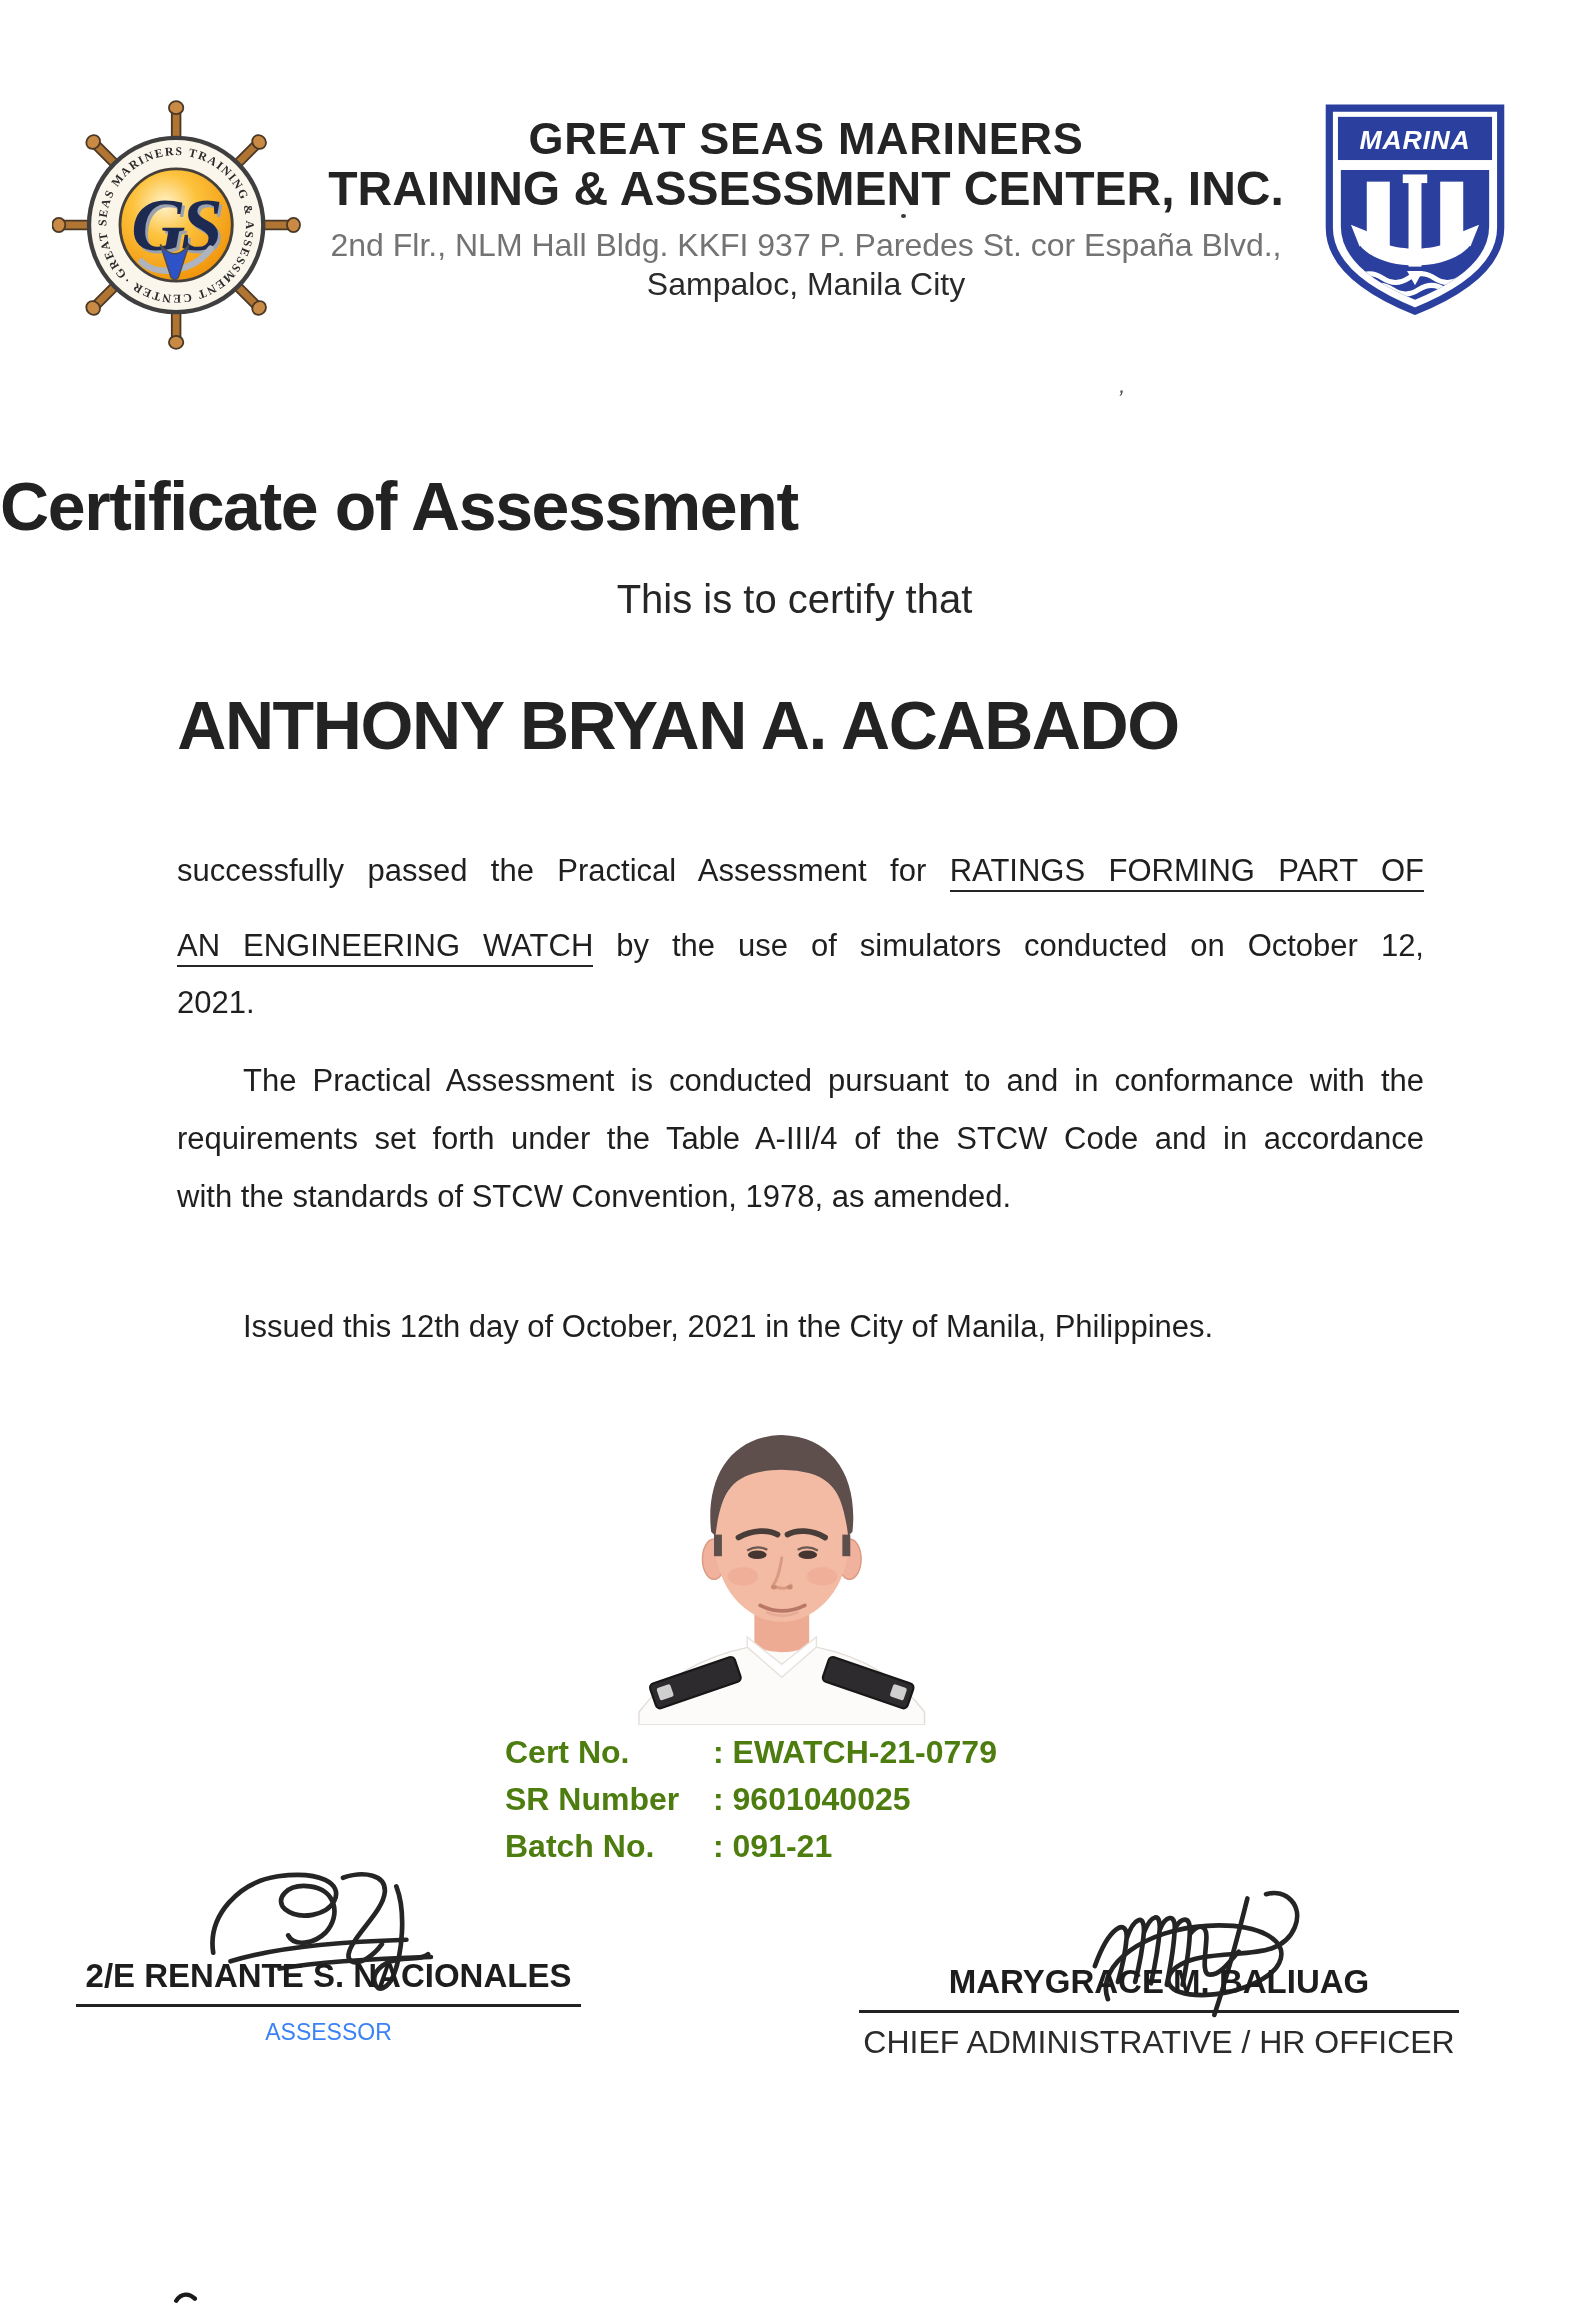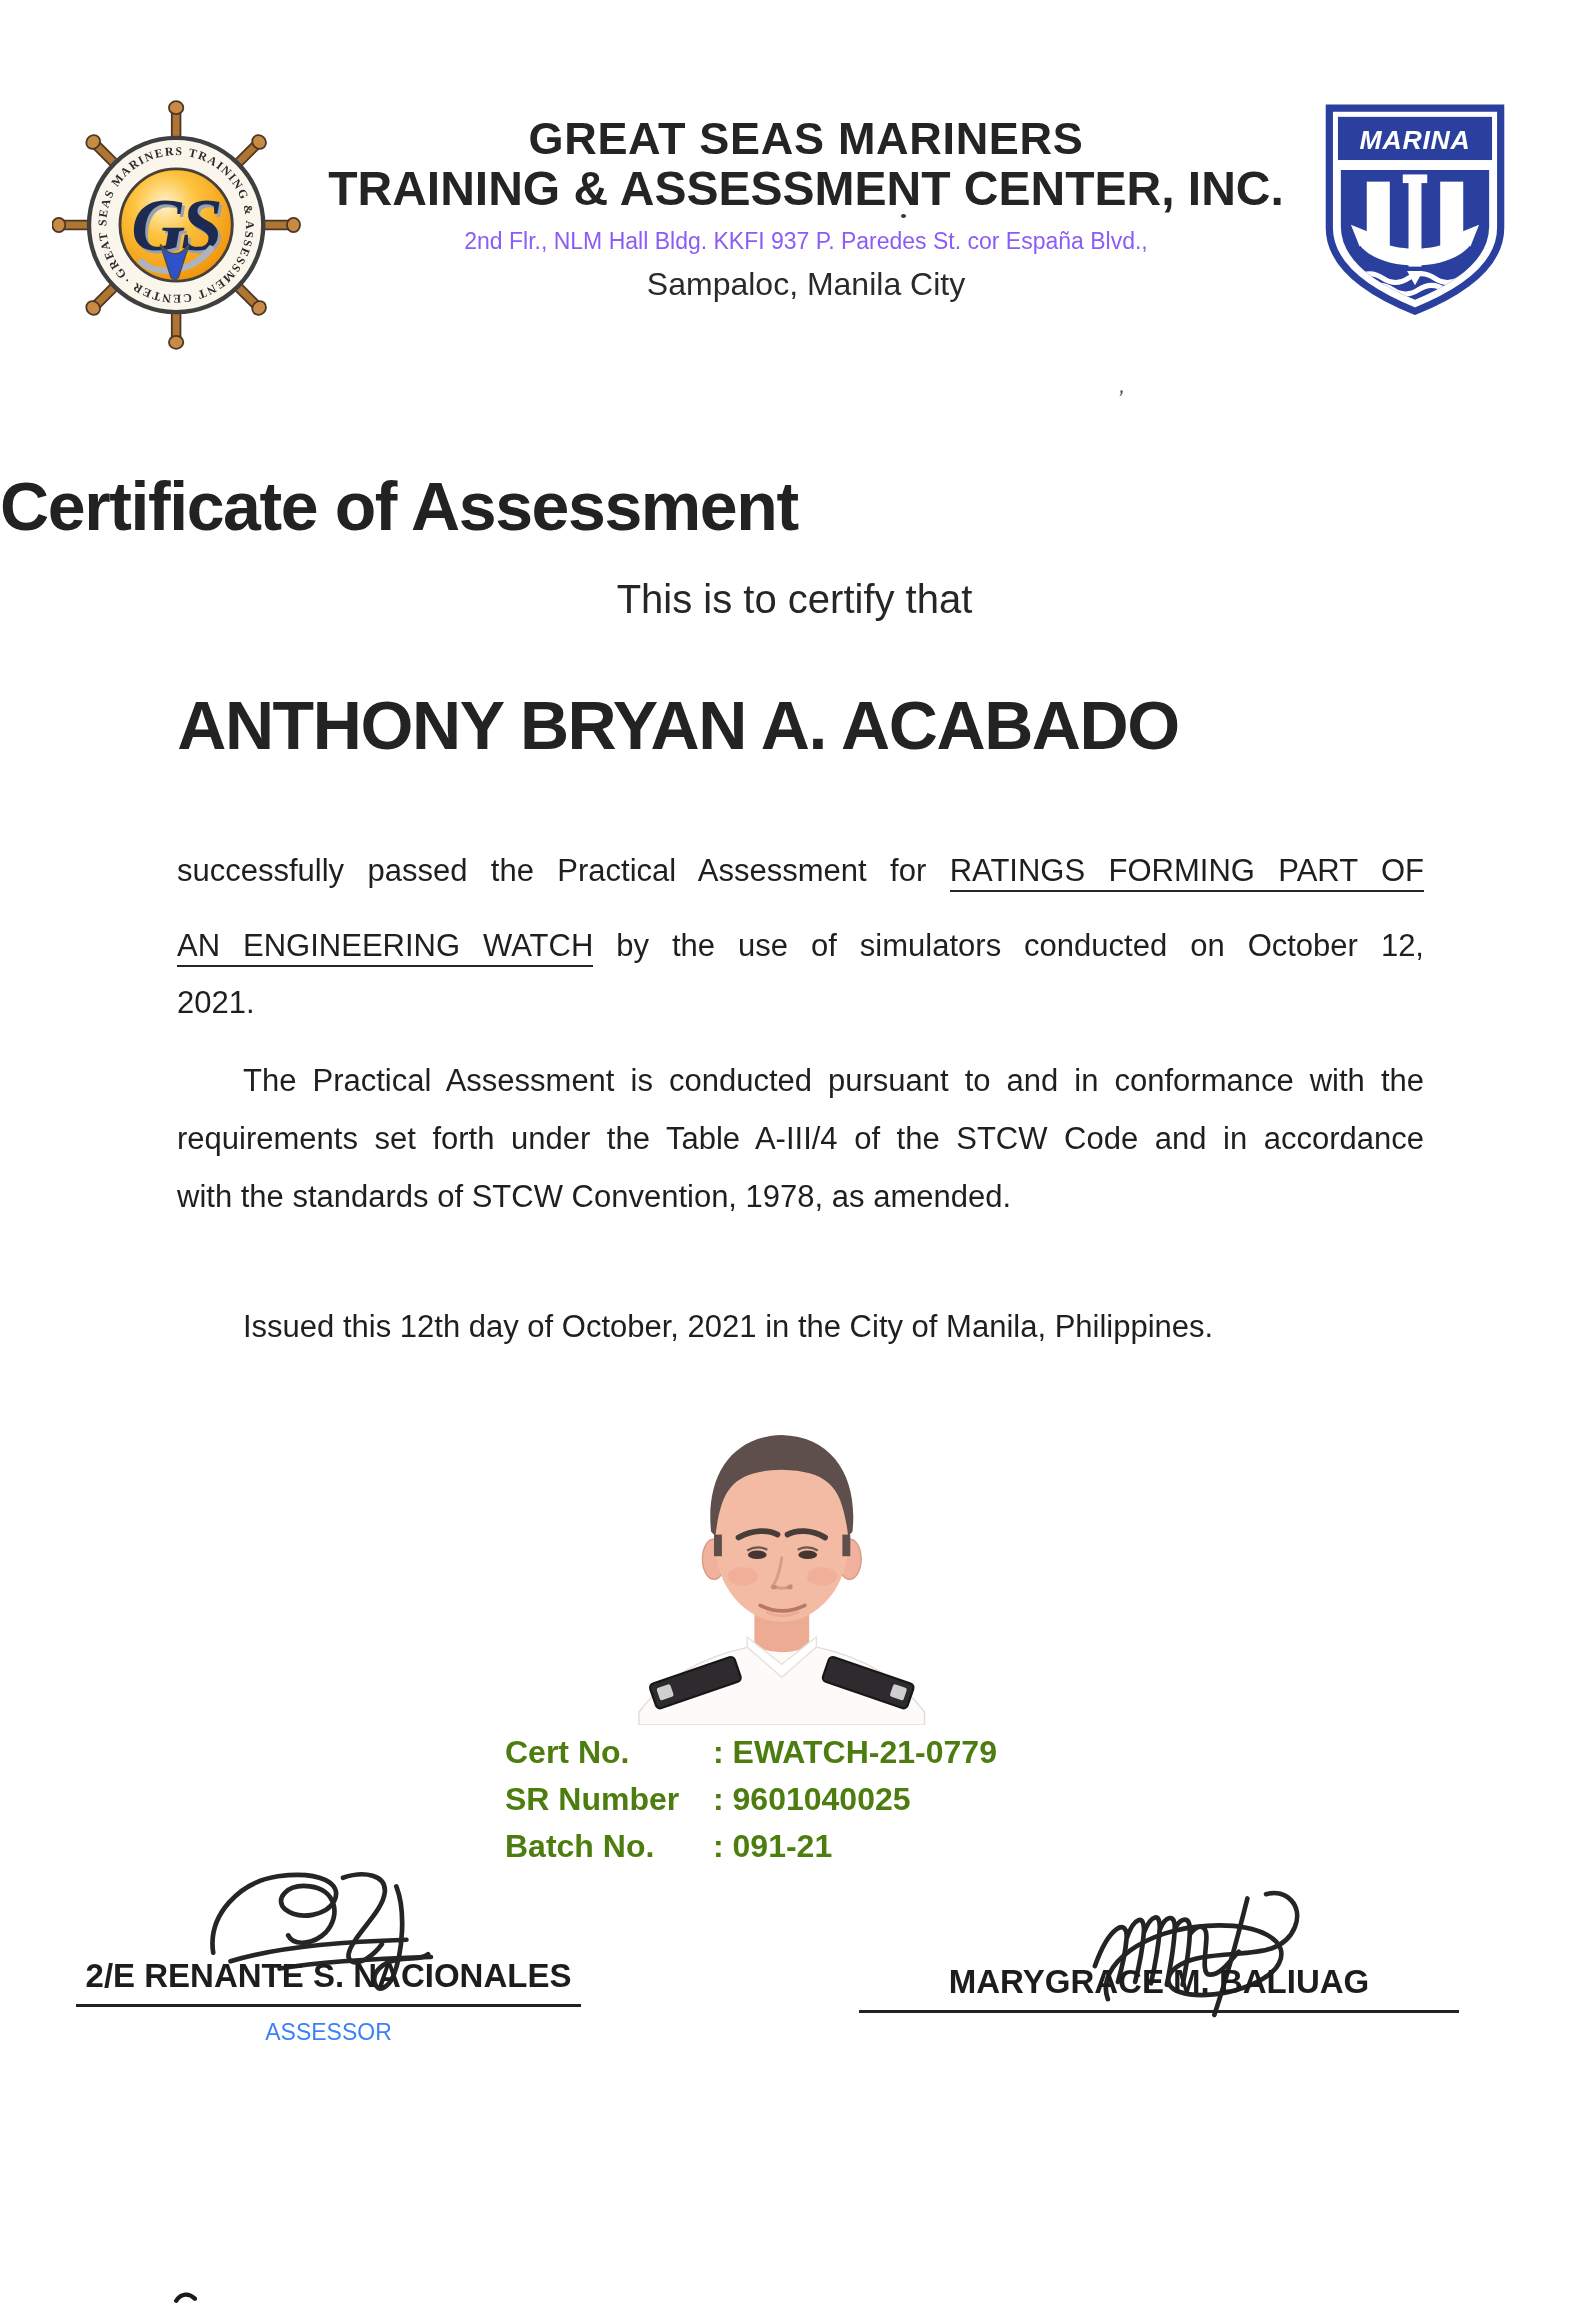--- a/index.html
+++ b/index.html
@@ -1,21 +1,21 @@
 <!DOCTYPE html>
 <html style="font-size:11.5px"><head>
 <meta charset="utf-8">
 <style>
   html,body{margin:0;padding:0;background:#888;}
   #page{position:relative;width:1589px;height:2319px;background:#ffffff;overflow:hidden;
         font-family:"Liberation Sans",sans-serif;color:#1e1e1e;}
   .abs{position:absolute;}
   .org1{top:115px;font-size:45px;font-weight:700;letter-spacing:0.7px;color:#242424;}
   .org2{top:164px;font-size:48px;font-weight:700;letter-spacing:0px;color:#242424;}
-  .addr1{top:229px;font-size:23px;color:#8b5cf6;}
+  .addr1{top:229px;font-size:32px;color:#737373;}
   .addr2{top:268px;font-size:32px;color:#2a2a2a;}
   .hline{left:303px;width:1006px;text-align:center;line-height:1.05;}
   
   .title{left:0;top:467px;width:1517px;text-align:left;font-size:68px;font-weight:700;
          letter-spacing:-1.4px;color:#222;}
   .certify{left:0;top:577px;width:1589px;text-align:center;font-size:40px;color:#262626;}
   .name{left:0;top:686px;width:1356px;text-align:center;font-size:68px;font-weight:700;
         letter-spacing:-1.4px;color:#232323;}
   
   .bline{left:177px;width:1247px;font-size:31px;line-height:1.15;color:#1f1f1f;white-space:nowrap;}
@@ -205,19 +205,20 @@
   <svg class="abs" style="left:1066px;top:1851px;" width="252" height="169" viewBox="0 0 350 235">
     <g stroke="#191919" stroke-width="6.5" fill="none" stroke-linecap="round" stroke-linejoin="round" opacity="0.95">      
         <path d="M40,160 C60,104 86,92 84,122 C82,146 76,168 72,182 M84,122 C94,92 110,86 108,114 C106,140 100,166 96,182 M108,114 C118,88 132,84 130,110 C128,138 122,166 118,184 M130,110 C138,90 152,86 151,108 C150,134 144,166 140,186 M151,108 C160,92 172,90 172,110 C172,134 166,166 162,186 M172,116 C184,100 196,102 195,122 C194,144 188,172 200,172 C216,172 228,152 240,140"></path>
       <path d="M58,206 C40,158 112,108 196,104 C268,100 312,124 296,156 C280,188 200,210 158,196 C128,186 142,156 188,148 C246,138 300,150 318,106 C330,76 306,52 278,60"></path>
       <path d="M252,66 C236,130 218,192 206,228"></path>
     </g>
   </svg>
   <div id="sig-right-block" class="abs sigblock">
     <span class="signame">MARYGRACE M. BALIUAG</span>
   </div>
+  <div id="sig-right-role" class="abs sigblock">CHIEF ADMINISTRATIVE / HR OFFICER</div>
 
   <svg class="abs" style="left:174px;top:2290px;" width="24.5" height="14.4" viewBox="0 0 34 20">
     <path d="M3,15 C10,4 21,4 29,12" stroke="#1a1a1a" stroke-width="6" fill="none" stroke-linecap="round"></path>
   </svg>
 
 </div>
 
 
 </body></html>

